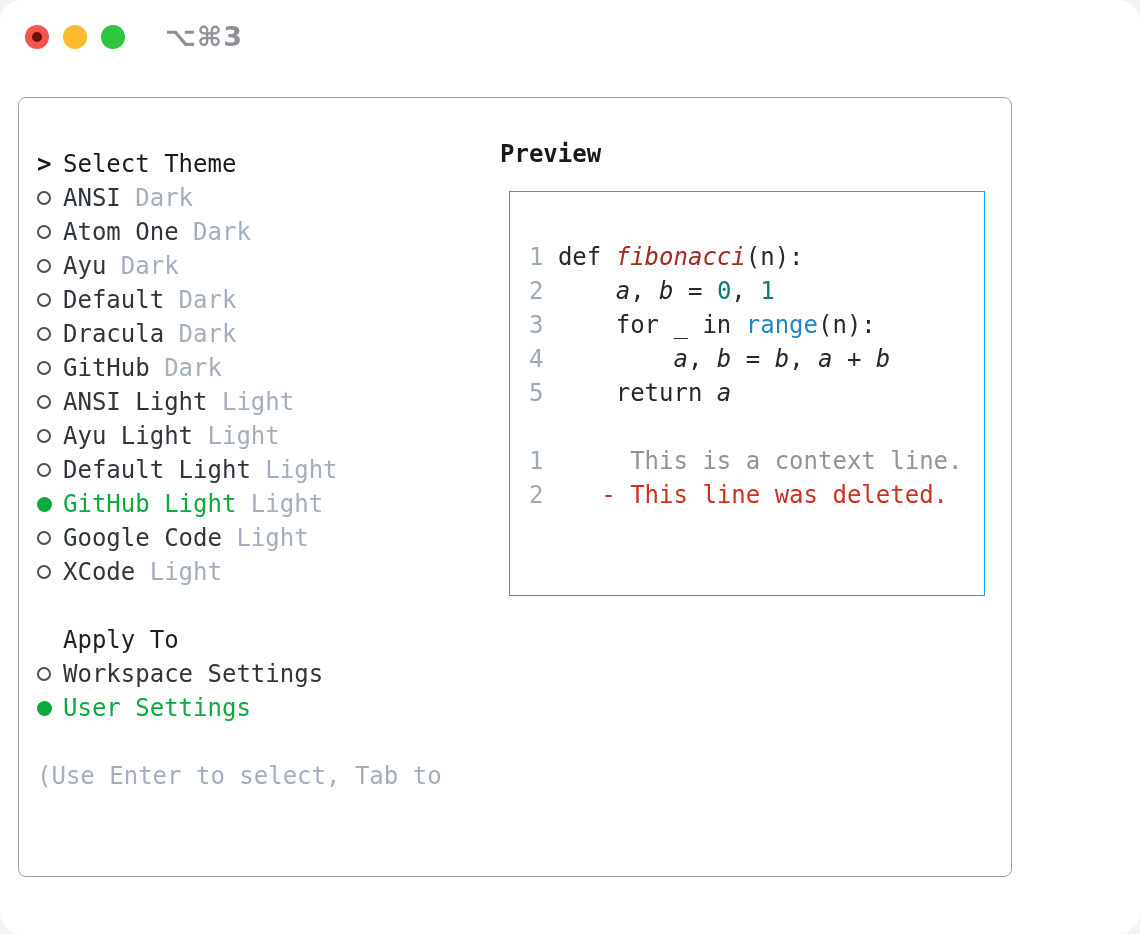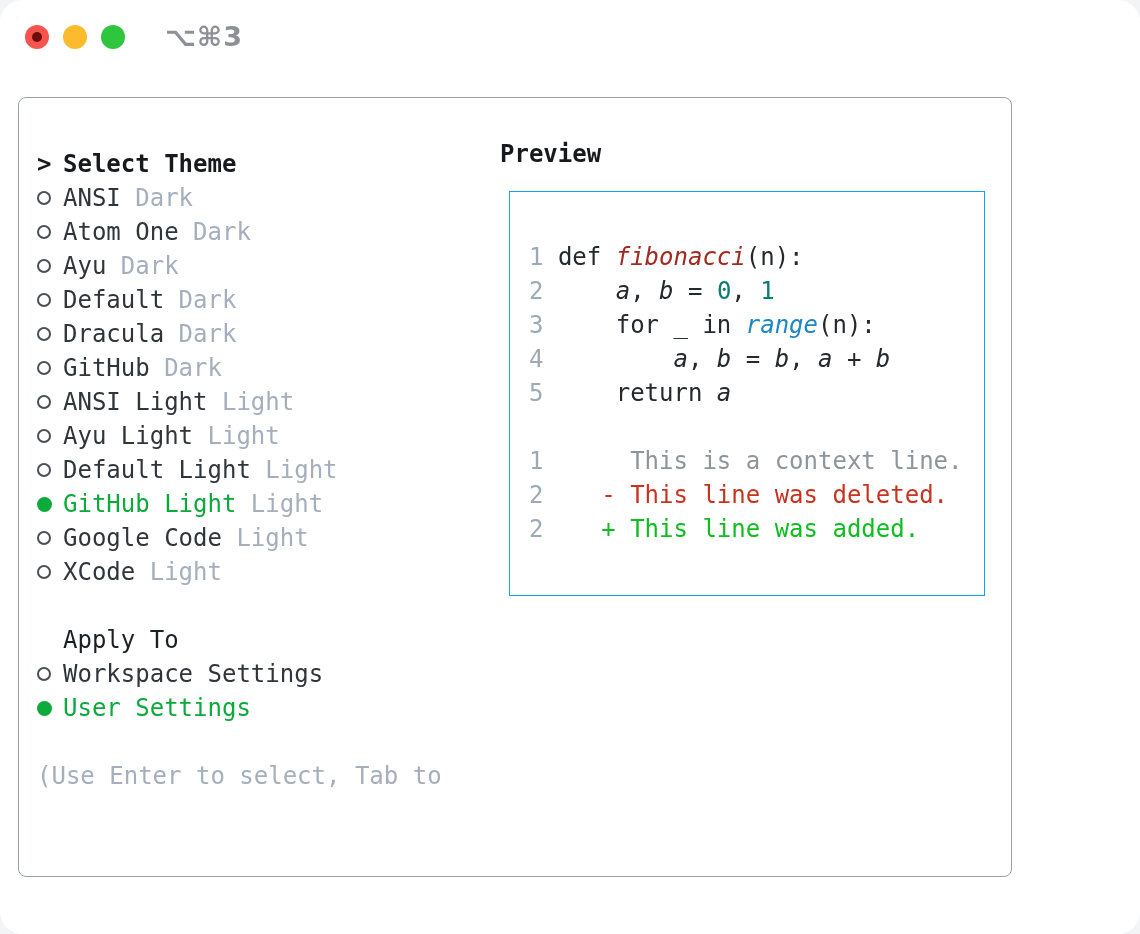--- a/index.html
+++ b/index.html
@@ -42,21 +42,21 @@
     font-size: 24px; line-height: 34px;
   }
   .row { display: flex; align-items: center; height: 34px; white-space: pre; }
   .marker { width: 26px; display: flex; align-items: center; flex: none; }
   .prompt { font-weight: bold; color: var(--heading-black); font-size: 24px; }
   .radio {
     width: 14px; height: 14px; border-radius: 50%;
     border: 2.2px solid #4a5058;
   }
   .radio.sel { width: 15px; height: 15px; border: none; background: var(--accent-green); }
-  .title-text { font-weight: bold; color: var(--heading-black); }
+  .title-text { font-weight: normal; color: var(--heading-black); }
   .apply-title { color: #1b2025; }
   .item-name { color: var(--text-dark); }
   .item-name.sel { color: var(--accent-green); }
   .variant { color: var(--muted-gray); }
   .spacer { height: 34px; }
   .hint { height: 34px; line-height: 34px; white-space: pre; color: var(--muted-gray); }
   
   .preview-col { position: absolute; left: 481px; top: 39px; }
   .preview-title {
     font-size: 24px; line-height: 34px; font-weight: bold;
@@ -69,21 +69,21 @@
     background: #fff;
     padding: 48px 0 0 19px;
     overflow: hidden;
   }
   .code-line { white-space: pre; font-size: 24px; line-height: 34px; height: 34px; }
   .lnum       { color: var(--line-number-gray); }
   .seg-plain  { color: #24292e; }
   .seg-func   { color: var(--function-red); font-style: italic; }
   .seg-var    { color: #24292e; font-style: italic; }
   .seg-num    { color: var(--number-teal); }
-  .seg-builtin{ color: var(--builtin-blue); font-style: italic; }
+  .seg-builtin{ color: var(--builtin-blue); }
   .diff-context { color: var(--context-gray); }
   .diff-deleted { color: var(--deleted-red); }
   .diff-added   { color: var(--added-green); }
 </style>
 </head>
 <body>
 
 <div class="window">
 
   <div class="titlebar">
@@ -142,19 +142,18 @@
             <div class="code-line"><span class="lnum">1 </span><span class="seg-plain">def </span><span class="seg-func">fibonacci</span><span class="seg-plain">(n):</span></div>
             <div class="code-line"><span class="lnum">2 </span><span class="seg-plain">    </span><span class="seg-var">a</span><span class="seg-plain">, </span><span class="seg-var">b</span><span class="seg-plain"> = </span><span class="seg-num">0</span><span class="seg-plain">, </span><span class="seg-num">1</span></div>
             <div class="code-line"><span class="lnum">3 </span><span class="seg-plain">    for _ in </span><span class="seg-builtin">range</span><span class="seg-plain">(n):</span></div>
             <div class="code-line"><span class="lnum">4 </span><span class="seg-plain">        </span><span class="seg-var">a</span><span class="seg-plain">, </span><span class="seg-var">b</span><span class="seg-plain"> = </span><span class="seg-var">b</span><span class="seg-plain">, </span><span class="seg-var">a</span><span class="seg-plain"> + </span><span class="seg-var">b</span></div>
             <div class="code-line"><span class="lnum">5 </span><span class="seg-plain">    return </span><span class="seg-var">a</span></div>
           </div>
         <div class="spacer"></div>
         <div id="diff-block">
             <div class="code-line"><span class="lnum">1</span><span class="diff-context">      This is a context line.</span></div>
             <div class="code-line"><span class="lnum">2</span><span class="diff-deleted">    - This line was deleted.</span></div>
-            <div class="code-line"><span class="lnum">2</span><span class="diff-added">    + This line was added.</span></div>
           </div>
       </div>
     </div>
 
   </div>
 </div>
 
 </body></html>

